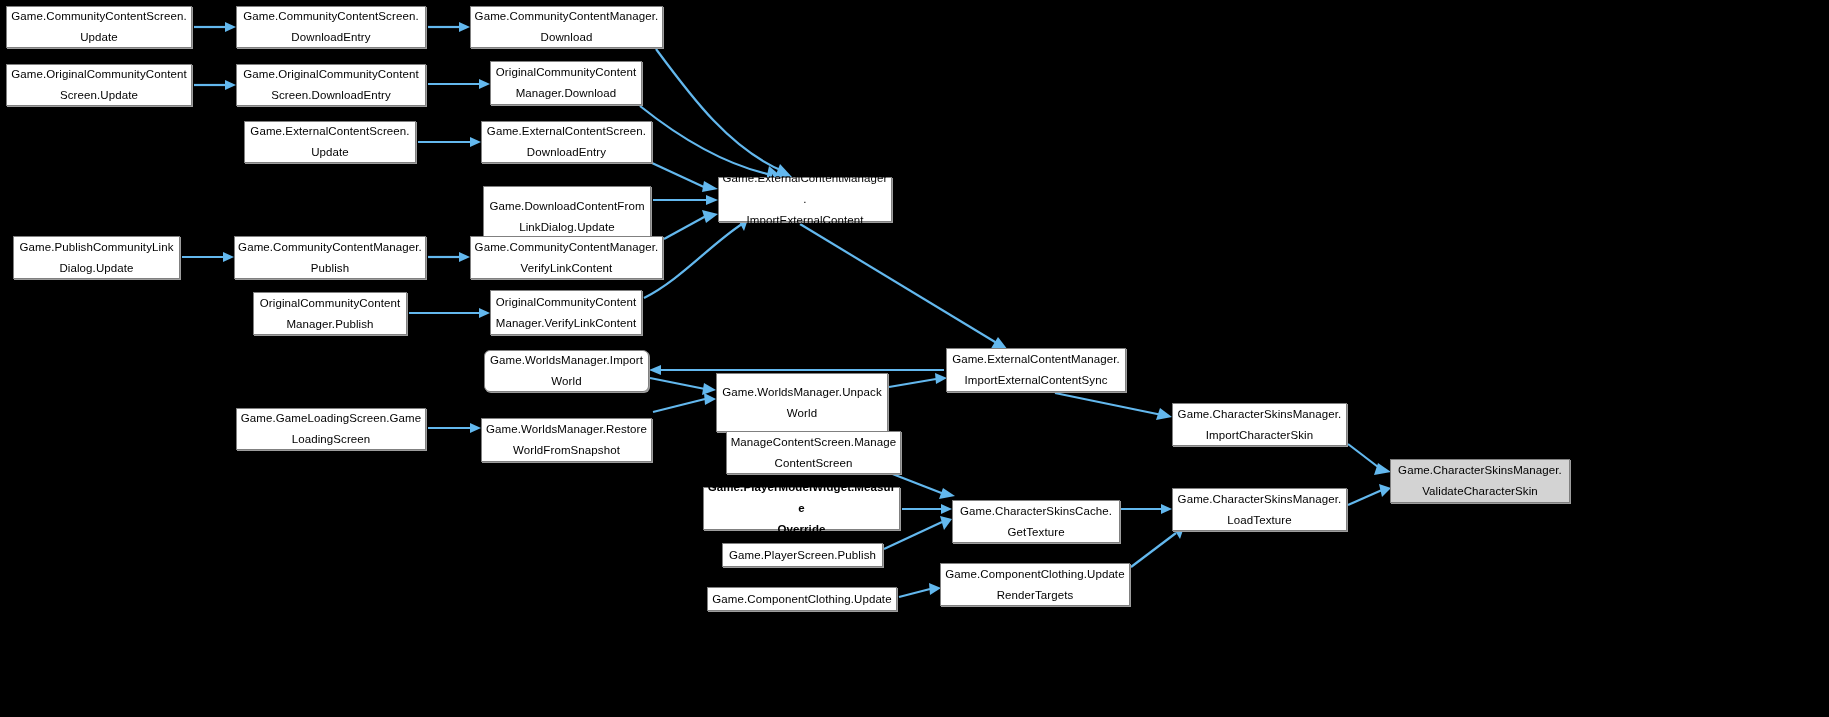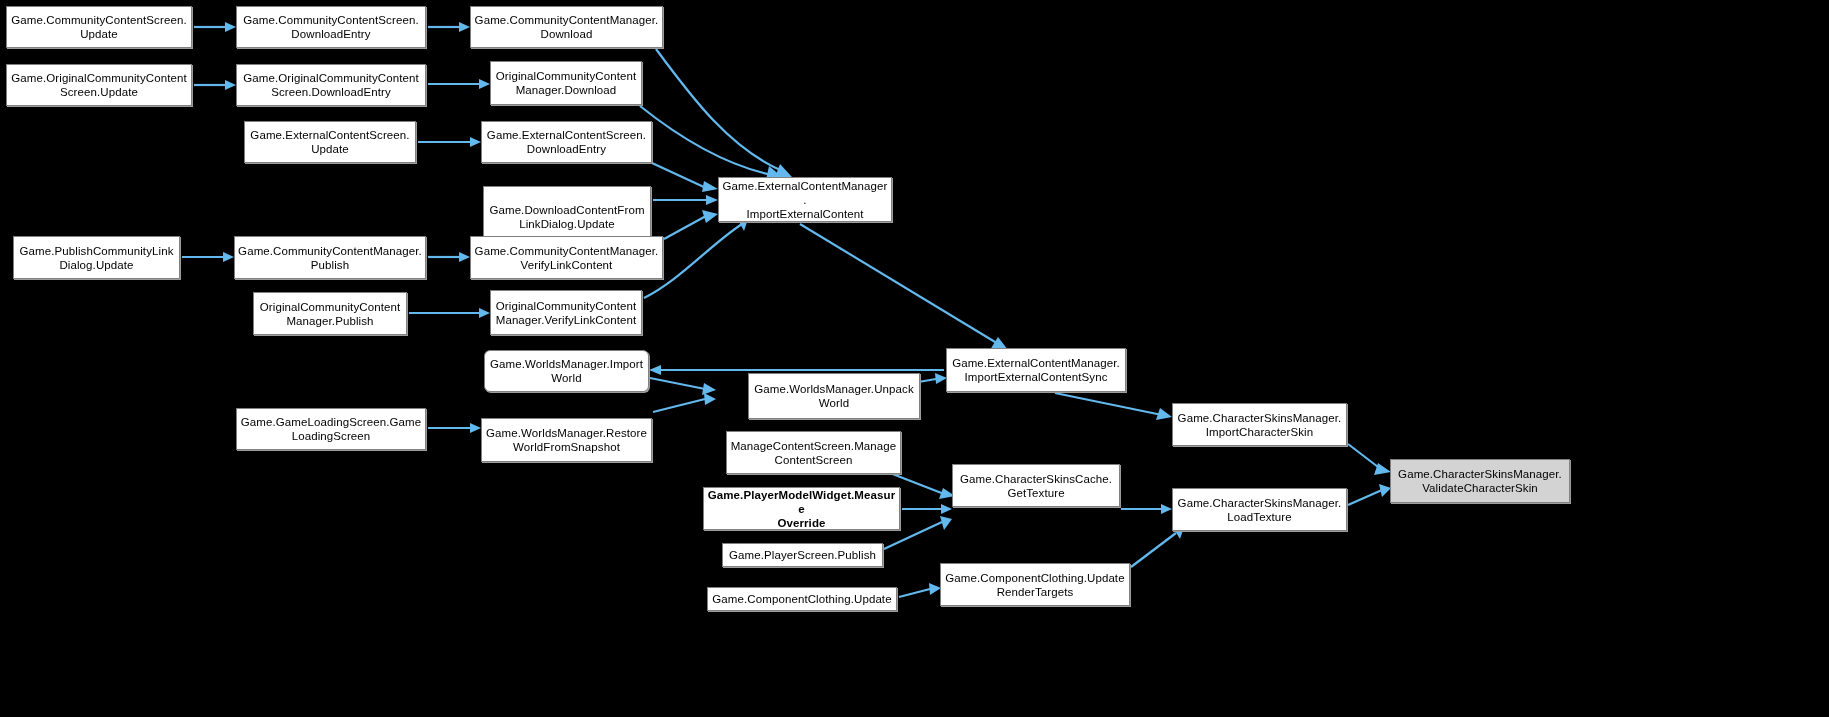--- a/index.html
+++ b/index.html
@@ -29,21 +29,21 @@
     box-sizing: border-box;
     background: #ffffff;
     border: 1px solid #808080;
     box-shadow: 1px 1px 0 0 #9d9d9d;
     display: flex;
     align-items: center;
     justify-content: center;
     text-align: center;
     color: #000000;
     font-size: 11.5px;
-    line-height: 14px;
+    line-height: 21px;
     letter-spacing: 0.1px;
     padding: 1px 3px;
     z-index: 5;
     cursor: pointer;
   }
   .node.focus {
     background: #d3d3d3;
     border: 1px solid #808080;
   }
   .node span {
@@ -158,21 +158,21 @@
       </div>
       <div class="node" title="OriginalCommunityContent Manager.Publish" style="left: 253px; top: 292px; width: 154px; height: 43px;">
         <span>OriginalCommunityContent<br>Manager.Publish</span>
       </div>
       <div class="node" title="OriginalCommunityContent Manager.VerifyLinkContent" style="left: 490px; top: 290px; width: 152px; height: 45px;">
         <span>OriginalCommunityContent<br>Manager.VerifyLinkContent</span>
       </div>
       <div class="node" title="Game.WorldsManager.Import World" style="left: 484px; top: 350px; width: 165px; height: 42px; border-radius: 6px;">
         <span>Game.WorldsManager.Import<br>World</span>
       </div>
-      <div class="node" title="Game.WorldsManager.Unpack World" style="left: 716px; top: 373px; width: 172px; height: 46px; margin-left: 32px;">
+      <div class="node" title="Game.WorldsManager.Unpack World" style="left: 716px; top: 373px; width: 172px; height: 59px;">
         <span>Game.WorldsManager.Unpack<br>World</span>
       </div>
       <div class="node" title="Game.ExternalContentManager. ImportExternalContentSync" style="left: 946px; top: 348px; width: 180px; height: 44px;">
         <span>Game.ExternalContentManager.<br>ImportExternalContentSync</span>
       </div>
       <div class="node" title="Game.GameLoadingScreen.Game LoadingScreen" style="left: 236px; top: 408px; width: 190px; height: 42px;">
         <span>Game.GameLoadingScreen.Game<br>LoadingScreen</span>
       </div>
       <div class="node" title="Game.WorldsManager.Restore WorldFromSnapshot" style="left: 481px; top: 418px; width: 171px; height: 44px;">
         <span>Game.WorldsManager.Restore<br>WorldFromSnapshot</span>
@@ -182,21 +182,21 @@
       </div>
       <div class="node" title="ManageContentScreen.Manage ContentScreen" style="left: 714px; top: 431px; width: 175px; height: 43px; margin-left: 12px;">
         <span>ManageContentScreen.Manage<br>ContentScreen</span>
       </div>
       <div class="node focus" title="Game.CharacterSkinsManager. ValidateCharacterSkin" style="left: 1390px; top: 459px; width: 180px; height: 44px;">
         <span>Game.CharacterSkinsManager.<br>ValidateCharacterSkin</span>
       </div>
       <div class="node" title="Game.PlayerModelWidget.Measure Override" style="left: 703px; top: 487px; width: 197px; height: 43px; font-weight: bold;">
         <span>Game.PlayerModelWidget.Measure<br>Override</span>
       </div>
-      <div class="node" title="Game.CharacterSkinsCache. GetTexture" style="left: 952px; top: 464px; width: 168px; height: 43px;">
+      <div class="node" title="Game.CharacterSkinsCache. GetTexture" style="left: 952px; top: 500px; width: 168px; height: 43px;">
         <span>Game.CharacterSkinsCache.<br>GetTexture</span>
       </div>
       <div class="node" title="Game.CharacterSkinsManager. LoadTexture" style="left: 1172px; top: 488px; width: 175px; height: 43px;">
         <span>Game.CharacterSkinsManager.<br>LoadTexture</span>
       </div>
       <div class="node" title="Game.PlayerScreen.Update" style="left: 722px; top: 543px; width: 161px; height: 24px;">
         <span>Game.PlayerScreen.Publish</span>
       </div>
       <div class="node" title="Game.ComponentClothing.Update RenderTargets" style="left: 940px; top: 563px; width: 190px; height: 43px;">
         <span>Game.ComponentClothing.Update<br>RenderTargets</span>

